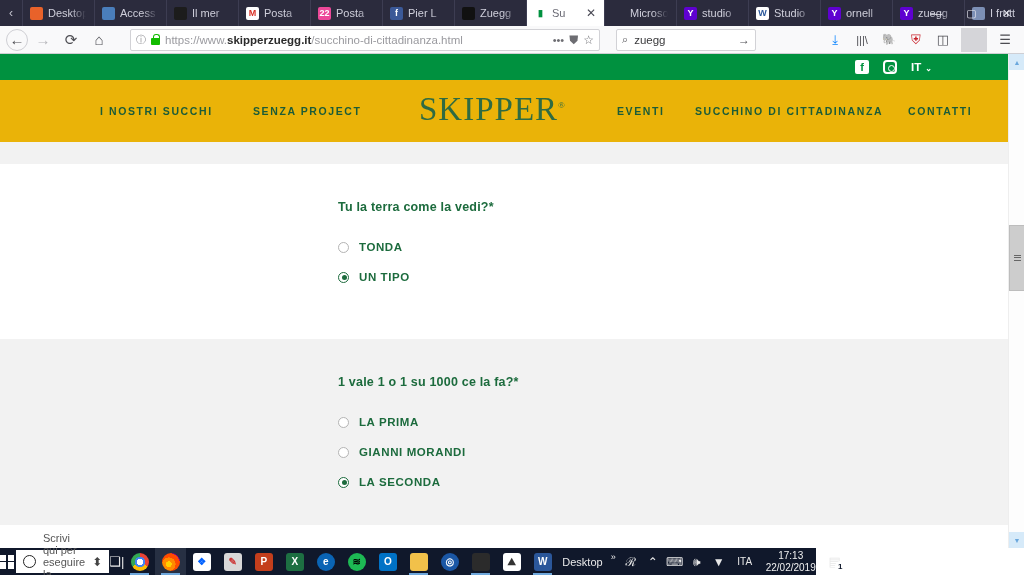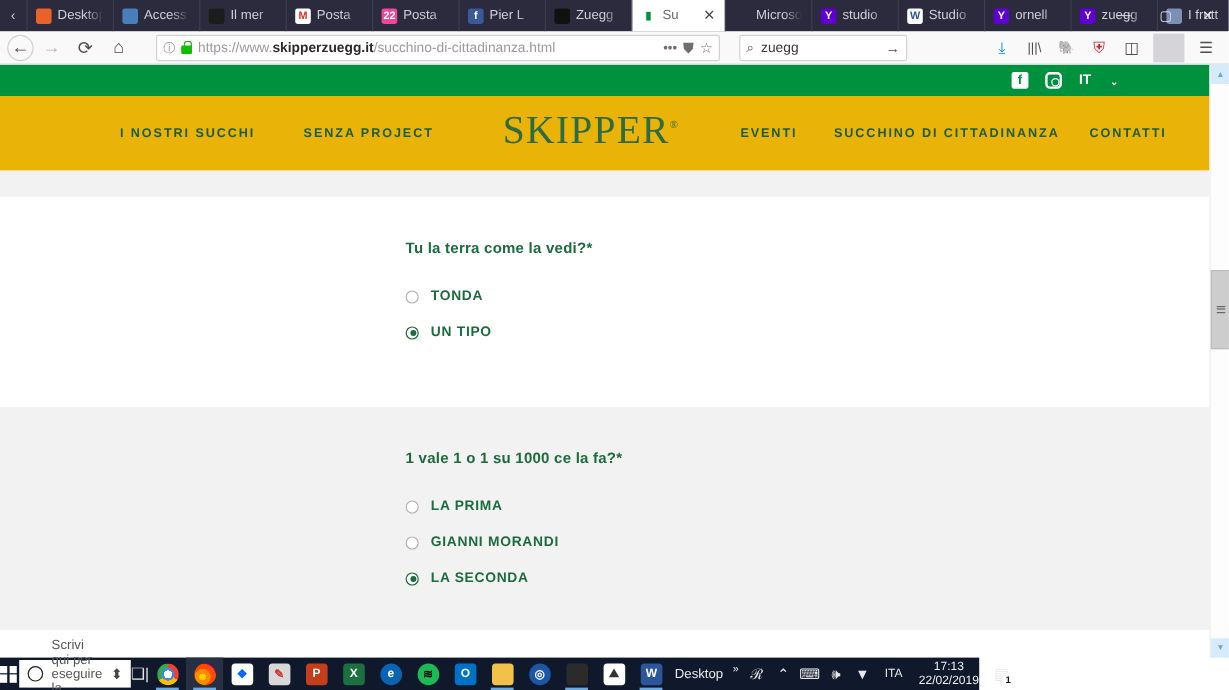--- a/index.html
+++ b/index.html
@@ -119,21 +119,21 @@
   .ig-icon {
     width: 14px; height: 14px; border-radius: 4px;
     border: 2px solid #ffffff; position: relative;
   }
   .ig-icon::after {
     content: ""; position: absolute; left: 2.5px; top: 2.5px;
     width: 5px; height: 5px; border: 1.5px solid #fff; border-radius: 50%;
   }
   .lang {
     color: #ffffff; font-size: 11.5px; font-weight: 700;
-    display: flex; align-items: flex-end; gap: 16px;
+    display: flex; align-items: flex-end; gap: 4px;
   }
   .caret { font-size: 8px; }
 
   .navrow {
     height: 62px; background: #eab308;
     display: flex; align-items: center; position: relative;
   }
   .navlink {
     font-size: 10.5px; font-weight: 700; letter-spacing: 1.6px;
     color: #1c5c38; white-space: nowrap;

